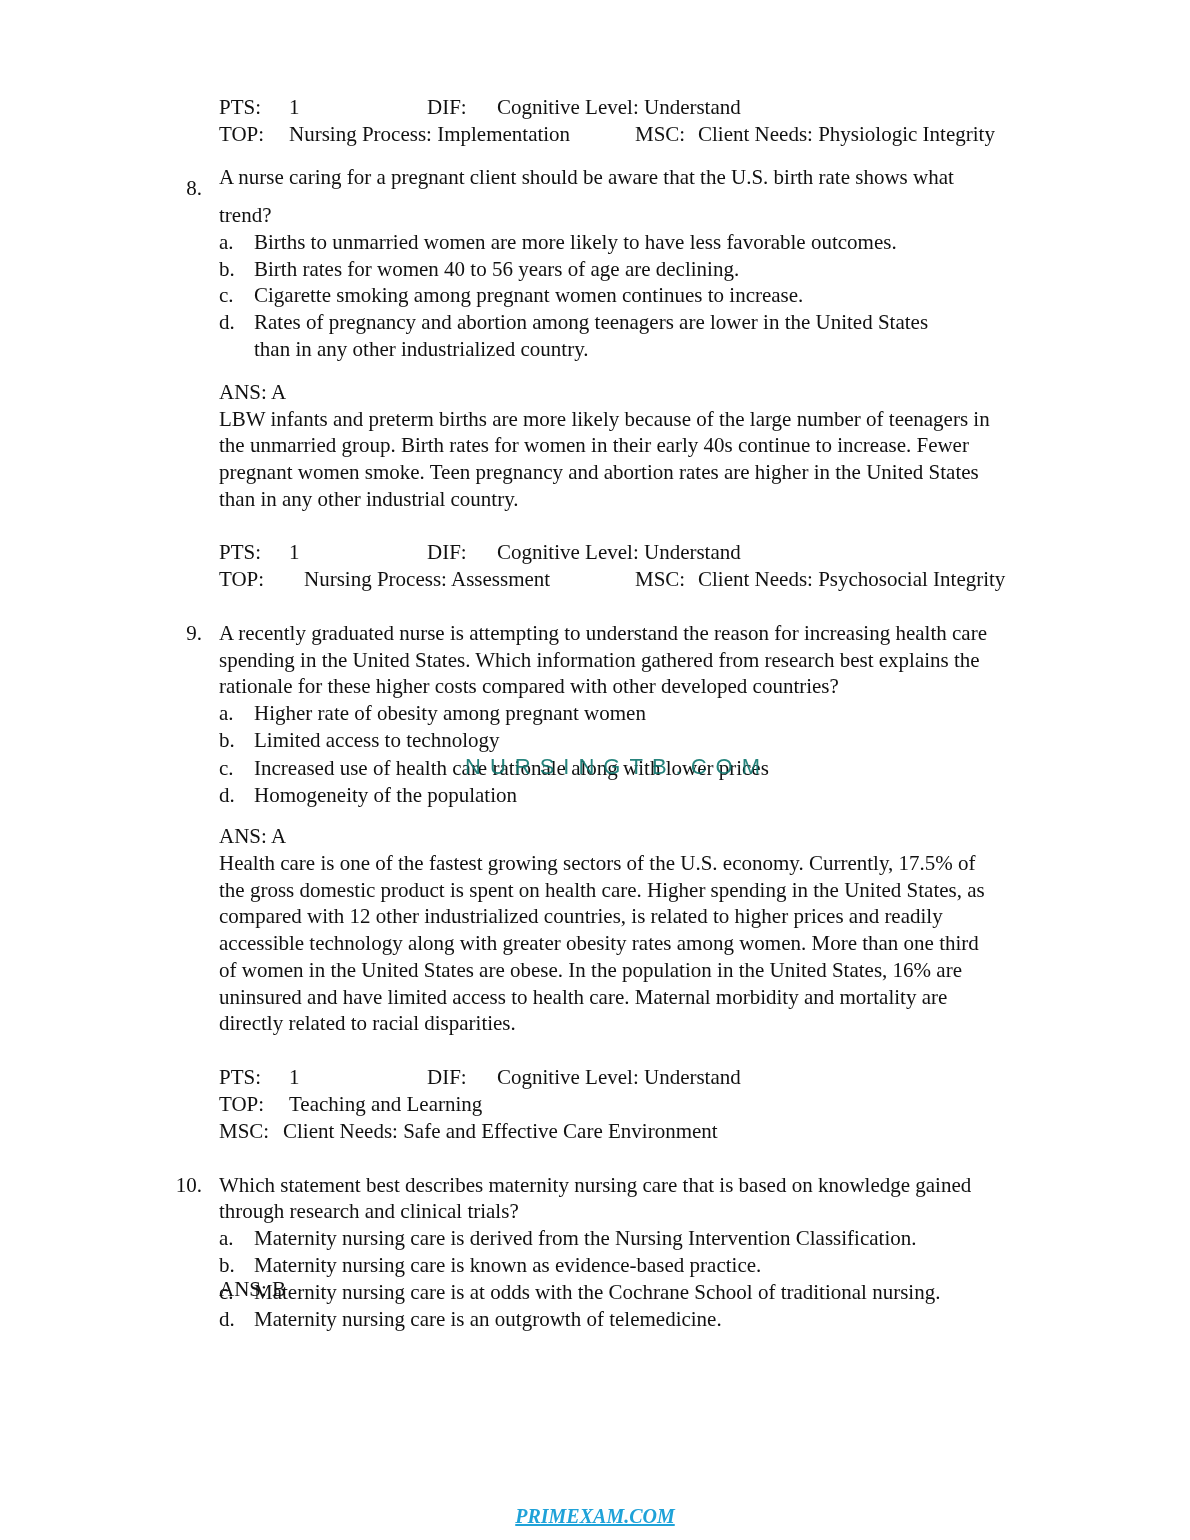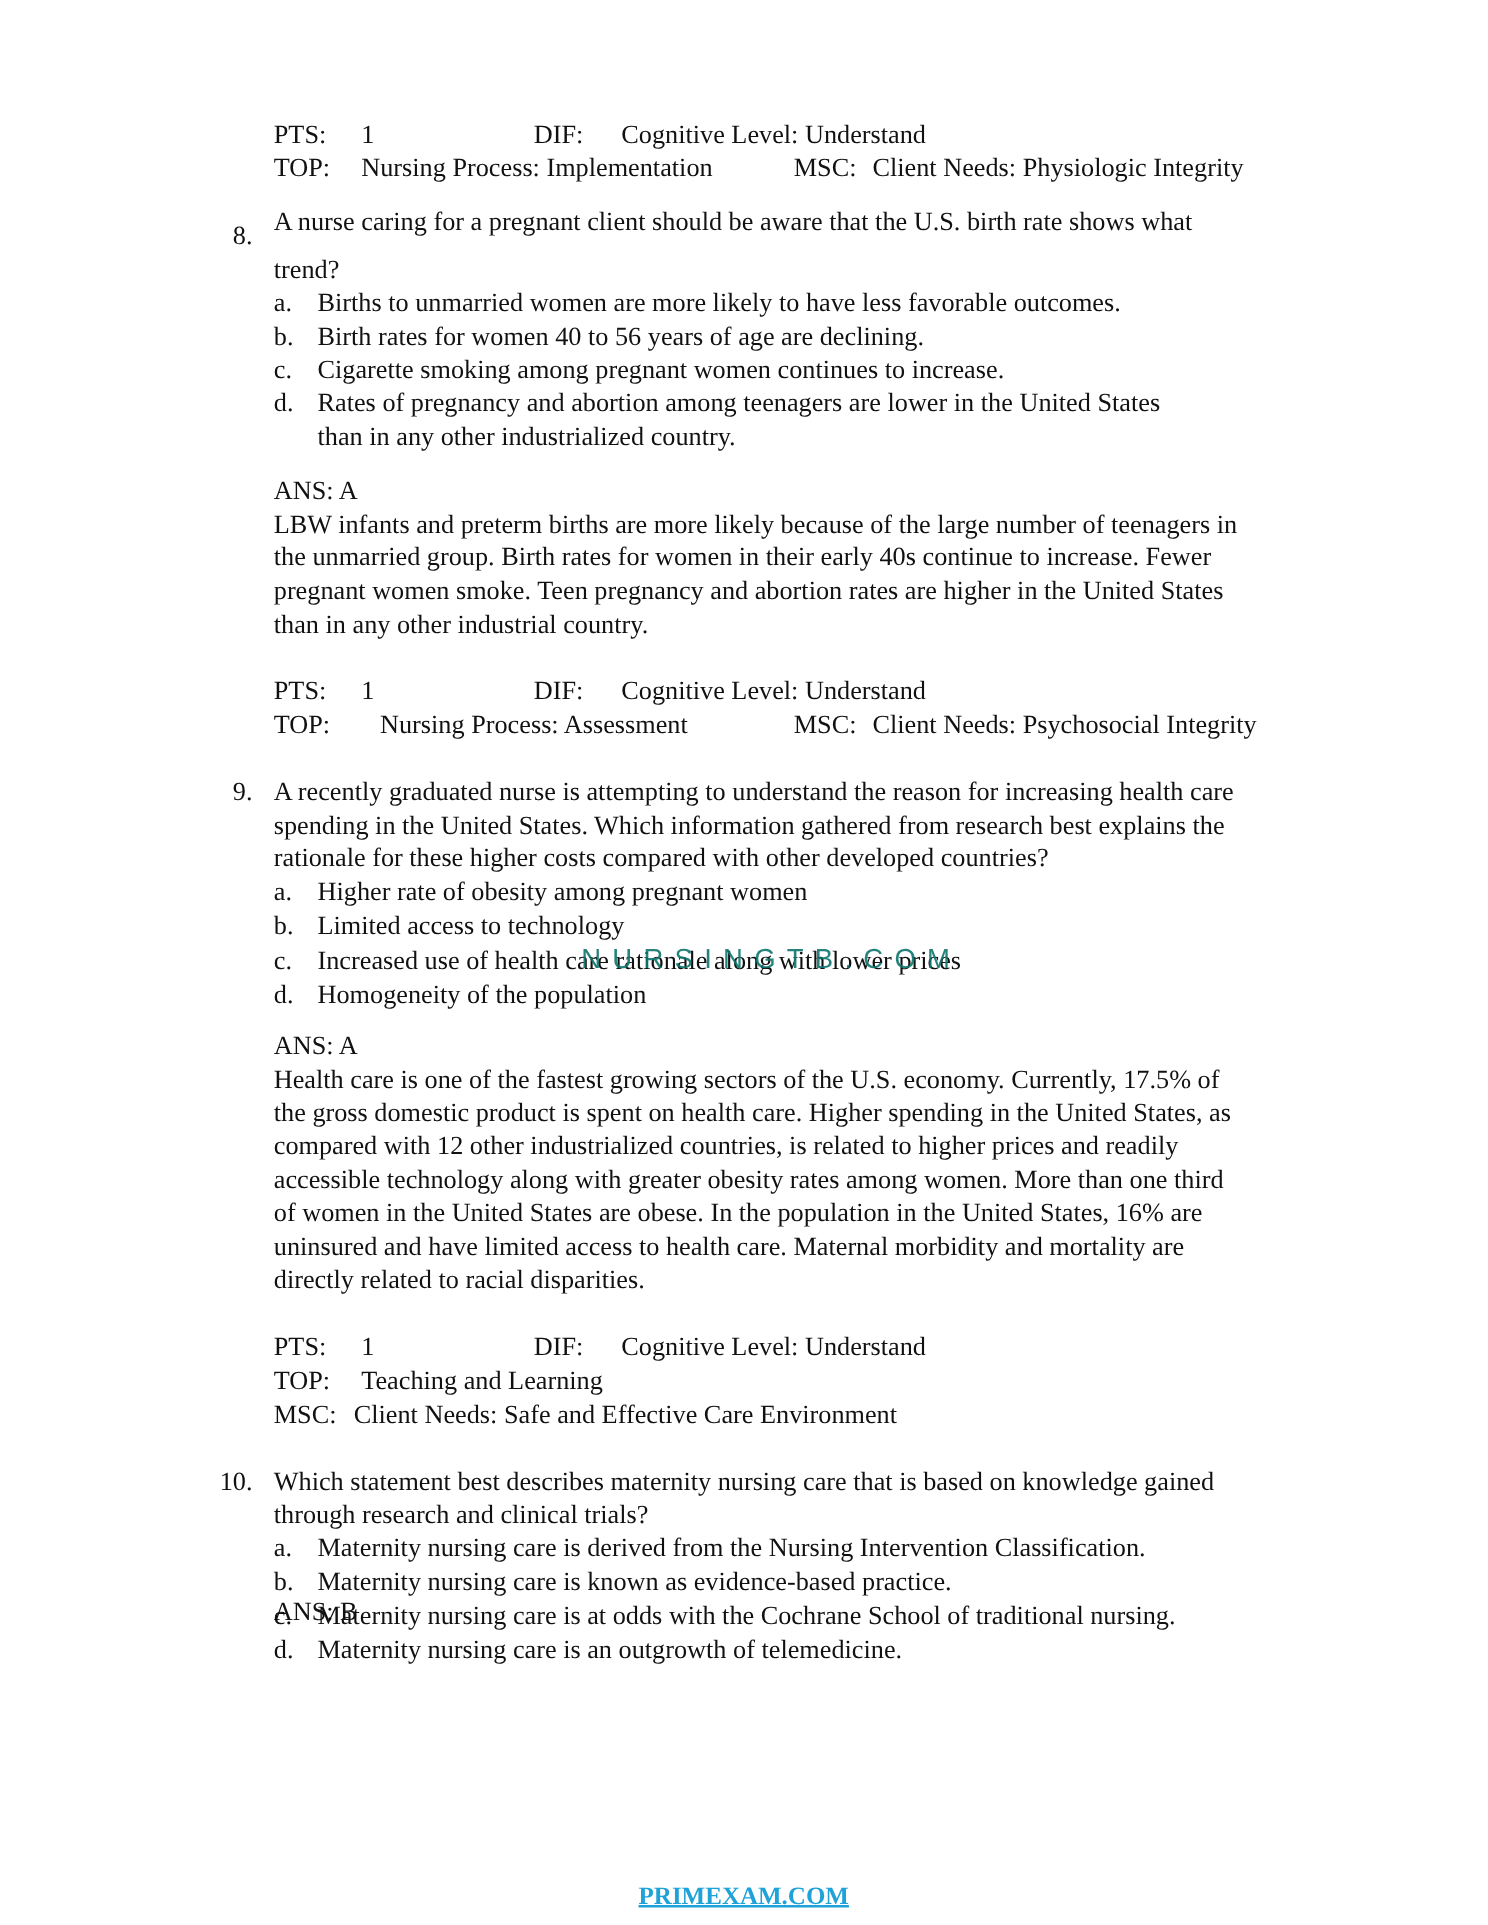--- a/index.html
+++ b/index.html
@@ -1,20 +1,20 @@
 <!DOCTYPE html>
 <html><head>
 <meta charset="utf-8">
 <style>
   html, body { margin:0; padding:0; background:#ffffff; }
   body { width:1190px; height:1540px; position:relative; font-family:"Liberation Serif", serif; color:#111; font-size:21px; }
   .abs { position:absolute; white-space:nowrap; line-height:27px; }
   .num { position:absolute; text-align:right; width:30px; }
   .watermark { position:absolute; left:465px; top:754px; color:#0f766e; font-size:22px; letter-spacing:9px; opacity:0.9; font-family:Liberation Sans, sans-serif; }
-  .footer { position:absolute; left:0; width:1190px; top:1504px; text-align:center; }
+  .footer { position:absolute; left:0; width:1190px; top:1504px; text-align:center;font-style:italic; }
   .footer a { color:#1fa2d8; font-weight:bold; font-size:20px; text-decoration:underline; }
 </style>
 </head>
 <body>
 
 <div>
   <span class="abs" style="left:219px;top:94px">PTS:</span>
   <span class="abs" style="left:289px;top:94px">1</span>
   <span class="abs" style="left:427px;top:94px">DIF:</span>
   <span class="abs" style="left:497px;top:94px">Cognitive Level: Understand</span>

